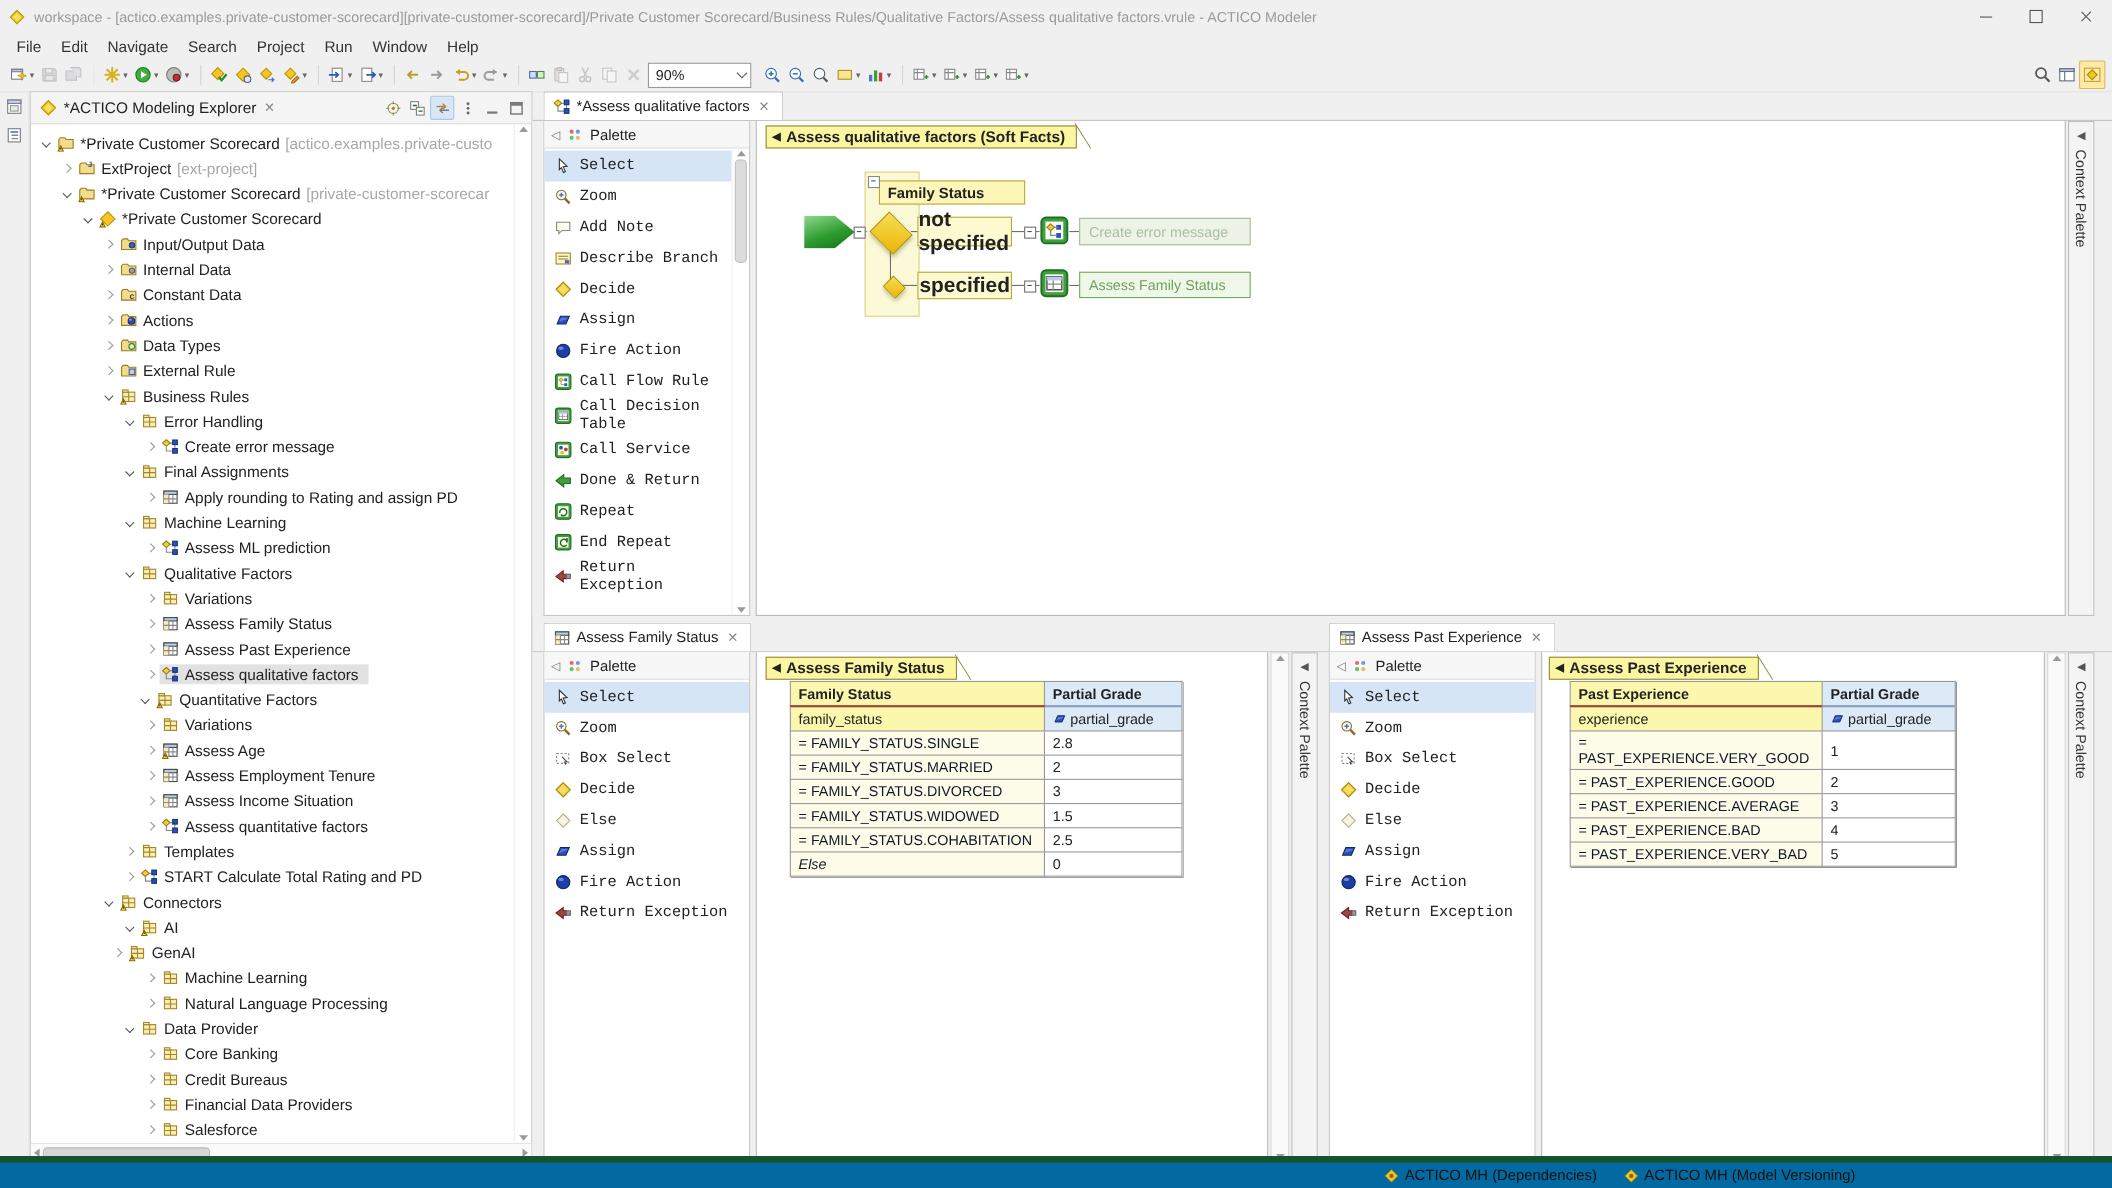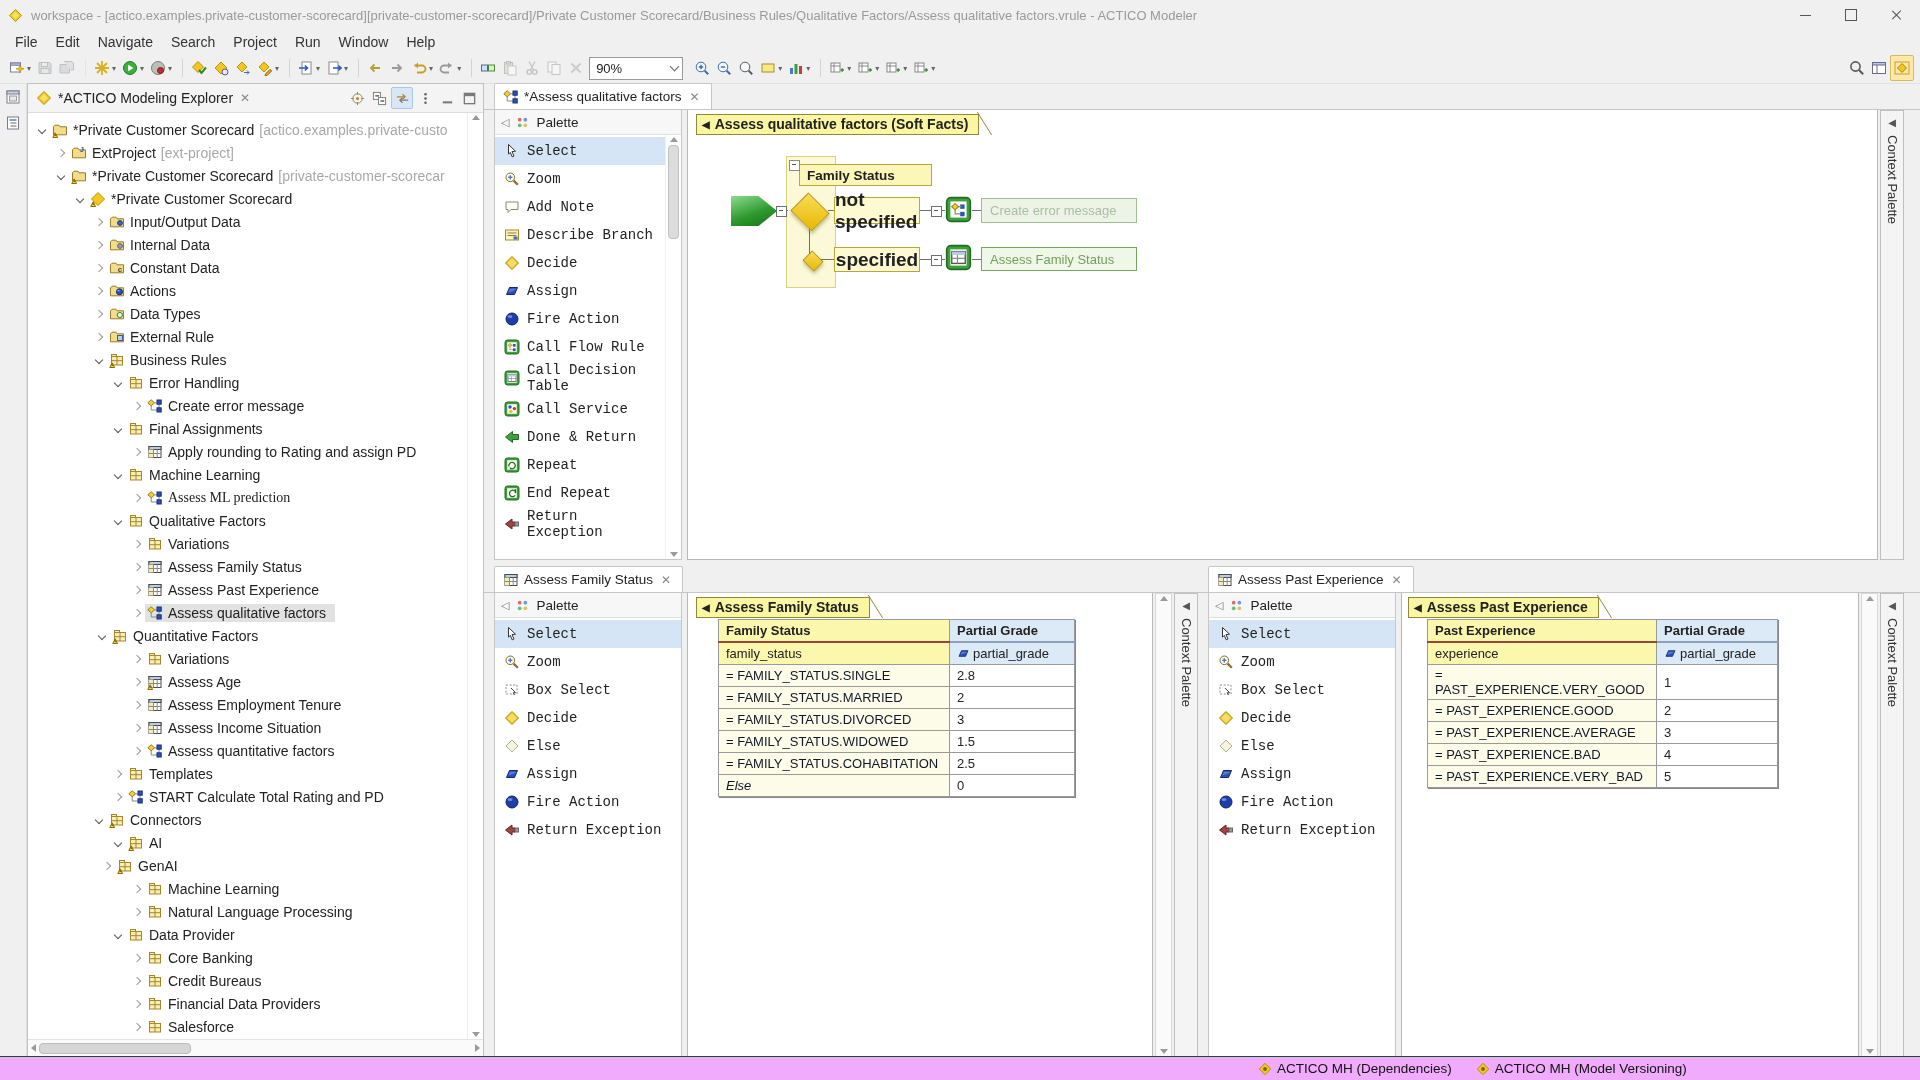--- a/index.html
+++ b/index.html
@@ -141,21 +141,21 @@
   .dtable .hrow .c1{border-bottom:2px solid #9a4634;}
   .dtable .hrow .c2{border-bottom:2px solid #8ba1bd;}
   .dtable .drow td{font-size:13px;}
   .dtable .body-c1{background:#fdfce8;color:#0f172a;}
   .dtable .body-c2{background:#fff;}
   .dtable tr.italic .cond{font-style:italic;}
   .desc-ic{display:inline-block;width:13px;height:13px;vertical-align:-2px;margin-right:3px;}
   .desc-ic svg{width:100%;height:100%;}
 
   
-  .statusbar{position:absolute;left:0;bottom:0;right:0;height:23px;background:#f0abfc;border-top:1px solid #14532d;display:flex;align-items:center;}
+  .statusbar{position:absolute;left:0;bottom:0;right:0;height:23px;background:#0369a1;border-top:6px solid #14532d;display:flex;align-items:center;}
   .status-items{position:absolute;left:1258px;display:flex;gap:24px;align-items:center;}
   .status-item{display:flex;align-items:center;gap:5px;font-size:13.5px;color:#111;}
   .status-item .islot{width:14px;height:14px;}
 
   .islot svg,.vh-btn svg,.strip-btn svg{width:100%;height:100%;display:block;}
   .islot{display:inline-block;}
 </style>
 </head>
 <body>
 
@@ -827,21 +827,21 @@
                     <line x1="2.5" y1="8.7" x2="13.5" y2="8.7" stroke="#a6862a"></line>
                     <line x1="8" y1="4.5" x2="8" y2="13" stroke="#a6862a"></line>
                     <rect x="2.5" y="2.5" width="5" height="2" fill="#f9eeb4" stroke="#a6862a"></rect>
                   </svg>
                 </span>
                 <span>Machine Learning</span>
                 <span class="suffix"></span>
               </span>
             </div>
 
-            <div class="tree-row collapsed" style="padding-left: 101px; font-family: Liberation Serif, serif;">
+            <div class="tree-row collapsed" style="padding-left: 101px;">
               <span class="chev"></span>
               <span class="row-inner">
                 <span class="islot">
                   <svg viewBox="0 0 16 16">
                     <path d="M7.6 4.8 H12 V9.8 M4.2 7.8 V12 H10" fill="none" stroke="#888"></path>
                     <polygon points="4.2,1.8 7.6,4.8 4.2,7.8 0.8,4.8" fill="#f2cf3a" stroke="#9a7c1a"></polygon>
                     <rect x="10" y="2" width="4.2" height="4.2" fill="#2a52b8" stroke="#14307a"></rect>
                     <rect x="10" y="9.8" width="4.2" height="4.2" fill="#2a52b8" stroke="#14307a"></rect>
                   </svg>
                 </span>
@@ -927,21 +927,21 @@
                     <polygon points="4.2,1.8 7.6,4.8 4.2,7.8 0.8,4.8" fill="#f2cf3a" stroke="#9a7c1a"></polygon>
                     <rect x="10" y="2" width="4.2" height="4.2" fill="#2a52b8" stroke="#14307a"></rect>
                     <rect x="10" y="9.8" width="4.2" height="4.2" fill="#2a52b8" stroke="#14307a"></rect>
                   </svg>
                 </span>
                 <span>Assess qualitative factors</span>
                 <span class="suffix"></span>
               </span>
             </div>
 
-            <div class="tree-row expanded" style="padding-left: 66px;">
+            <div class="tree-row expanded" style="padding-left: 96px;">
               <span class="chev"></span>
               <span class="row-inner">
                 <span class="islot">
                   <svg viewBox="0 0 16 16">
                     <rect x="2.5" y="4.5" width="11" height="8.5" fill="#f9eeb4" stroke="#a6862a"></rect>
                     <line x1="2.5" y1="8.7" x2="13.5" y2="8.7" stroke="#a6862a"></line>
                     <line x1="8" y1="4.5" x2="8" y2="13" stroke="#a6862a"></line>
                     <rect x="2.5" y="2.5" width="5" height="2" fill="#f9eeb4" stroke="#a6862a"></rect>
                     <polygon points="0.8,15.5 3.2,10.8 5.6,15.5" fill="#ffd83a" stroke="#8a6a00"></polygon>
                     <line x1="3.2" y1="12.4" x2="3.2" y2="14" stroke="#4a3a00"></line>

